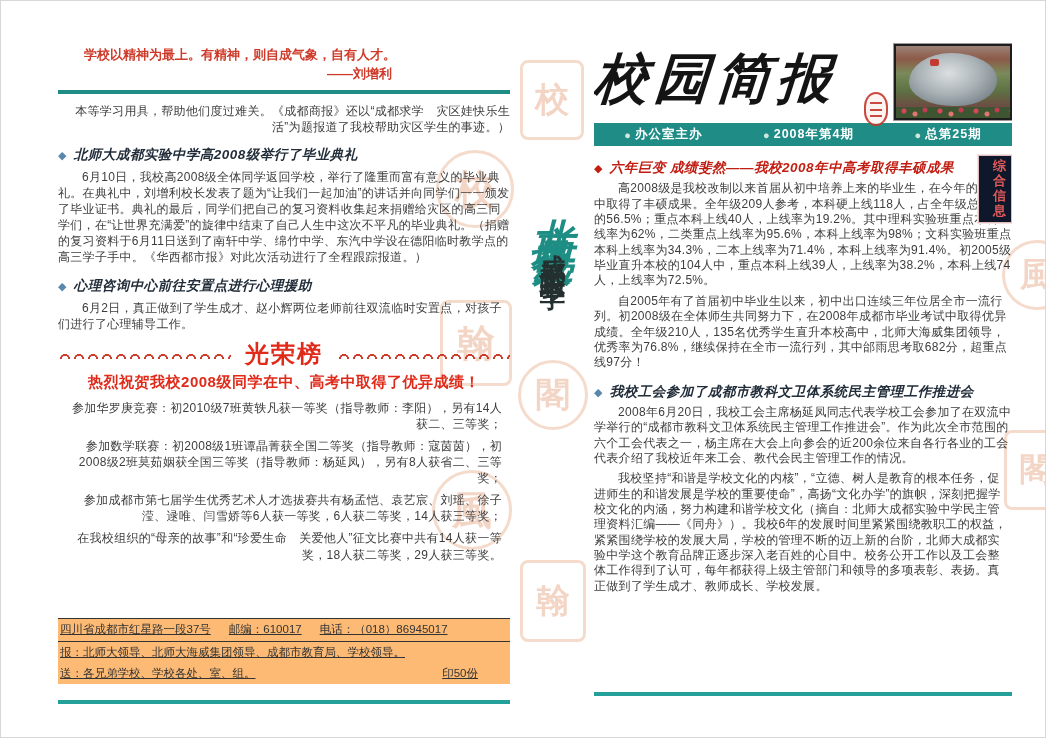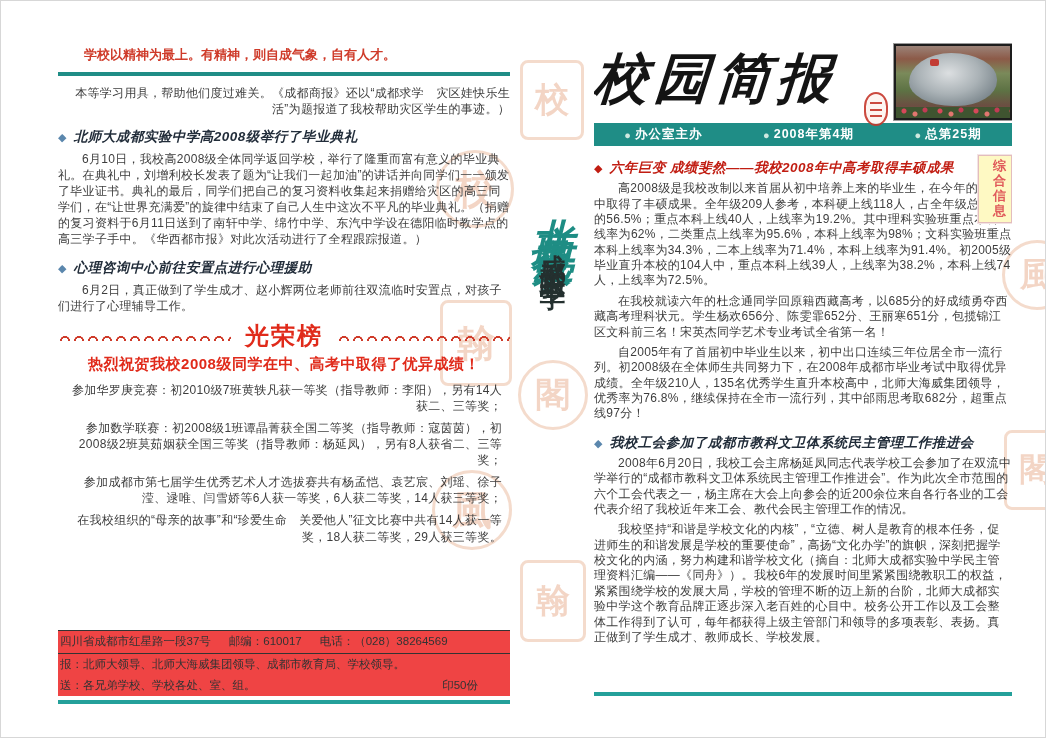--- a/index.html
+++ b/index.html
@@ -44,21 +44,21 @@
   .honor-banner { display:flex; align-items:center; gap:14px; margin:10px 0 6px 0; }
   .scallop {
     flex:1; height:10px;
     background-image: radial-gradient(circle at 7px 10px, rgba(0,0,0,0) 3.2px, #cf3b2a 3.4px 4.8px, rgba(0,0,0,0) 5.2px);
     background-size:14px 10px; background-repeat:repeat-x; background-position:bottom left;
   }
   .honor-title { color:#e02a1a; font-weight:bold; font-size:24px; letter-spacing:2px; line-height:1; }
   .congrats { color:#e02a1a; font-weight:bold; font-size:15px; text-align:center; margin:6px 0 8px 0; letter-spacing:.5px; }
   .honor-item { margin:6px 8px; }
 
-  .l-footer { position:absolute; left:0; right:0; bottom:8px; background:#ef4444; font-size:11.5px; color:#333; }
+  .l-footer { position:absolute; left:0; right:0; bottom:20px; background:#fdba74; font-size:11.5px; color:#333;text-decoration:underline; }
   .l-footer .bar { border-top:1.5px solid #333; }
   .f-row { display:flex; padding:2px 2px; line-height:1.5; }
   .f-row .cell { margin-right:18px; white-space:nowrap; }
   .f-row .spread-end { margin-left:auto; margin-right:30px; }
 
   
   #spine { position:absolute; left:520px; top:186px; width:64px; z-index:2; text-align:center; }
   .spine-top {
     writing-mode:vertical-rl; margin:0 auto; color:#1e8d84;
     font-family:"DejaVu Serif",serif; font-style:italic; font-weight:bold;
@@ -110,21 +110,21 @@
     margin-top:3px; height:23px; background:#1f8d86; color:#fff;
     display:flex; align-items:center; justify-content:space-around;
     font-size:12.5px; font-weight:bold; letter-spacing:1px;
   }
   .issue-item { display:flex; align-items:center; gap:3px; }
   .issue-item .dot { color:#cfe9e0; font-size:11px; }
 
   .body-r { font-size:12px; line-height:1.28; letter-spacing:.3px; position:relative; }
   .badge {
     position:absolute; right:0; top:-4px; width:34px; padding:3px 14px;
-    border:1px solid #e3bdbd; box-shadow:0 0 0 1px #f3e4e4; background:#fef9c3;
+    border:1px solid #e3bdbd; box-shadow:0 0 0 1px #f3e4e4; background:#0f172a;
     color:#e05a5a; font-weight:bold; font-size:13px; line-height:1.15; text-align:center;
     word-break:break-all;
   }
   .r-head1 { margin:13px 0 5px 0; padding-right:44px; }
   .r-head2 { margin:12px 0 5px 0; }
 </style>
 </head>
 <body>
 
 <div class="frame"></div>
@@ -149,20 +149,21 @@
   </div>
 <div class="seal circle" style="left:1002px; top:240px; width:70px; height:70px; font-size:34px;">
     <span>風</span>
   </div>
 <div class="seal square" style="left:1004px; top:430px; width:64px; height:80px; font-size:32px;">
     <span>閣</span>
   </div>
 
 <div class="page" id="left-page">
   <div class="quote">学校以精神为最上。有精神，则自成气象，自有人才。</div>
+  <div class="quote-attr">——刘增利</div>
   <div class="rule-teal"></div>
 
   <div class="body-l">
     <p class="para noindent">本等学习用具，帮助他们度过难关。《成都商报》还以“成都求学　灾区娃快乐生活”为题报道了我校帮助灾区学生的事迹。）</p>
 
     <div class="sec-head">
       <span class="diamond">◆</span>
       <span class="sec-title">北师大成都实验中学高2008级举行了毕业典礼</span>
     </div>
     <p class="para">6月10日，我校高2008级全体同学返回学校，举行了隆重而富有意义的毕业典礼。在典礼中，刘增利校长发表了题为“让我们一起加油”的讲话并向同学们一一颁发了毕业证书。典礼的最后，同学们把自己的复习资料收集起来捐赠给灾区的高三同学们，在“让世界充满爱”的旋律中结束了自己人生中这次不平凡的毕业典礼。（捐赠的复习资料于6月11日送到了南轩中学、绵竹中学、东汽中学设在德阳临时教学点的高三学子手中。《华西都市报》对此次活动进行了全程跟踪报道。）</p>
@@ -184,21 +185,21 @@
     <p class="para noindent honor-item">参加数学联赛：初2008级1班谭晶菁获全国二等奖（指导教师：寇茵茵），初2008级2班莫茹姻获全国三等奖（指导教师：杨延凤），另有8人获省二、三等奖；</p>
     <p class="para noindent honor-item">参加成都市第七届学生优秀艺术人才选拔赛共有杨孟恺、袁艺宸、刘瑶、徐子滢、逯唯、闫雪娇等6人获一等奖，6人获二等奖，14人获三等奖；</p>
     <p class="para noindent honor-item">在我校组织的“母亲的故事”和“珍爱生命　关爱他人”征文比赛中共有14人获一等奖，18人获二等奖，29人获三等奖。</p>
   </div>
 
   <div class="l-footer">
     <div class="bar"></div>
     <div class="f-row">
       <span class="cell">四川省成都市红星路一段37号</span>
       <span class="cell">邮编：610017</span>
-      <span class="cell">电话：（028）38264569</span>
+      <span class="cell">电话：（018）86945017</span>
     </div>
     <div class="bar"></div>
     <div class="f-row">
       <span class="cell">报：北师大领导、北师大海威集团领导、成都市教育局、学校领导。</span>
     </div>
     <div class="f-row">
       <span class="cell">送：各兄弟学校、学校各处、室、组。</span>
       <span class="cell spread-end">印50份</span>
     </div>
   </div>
@@ -237,21 +238,20 @@
   </div>
 
   <div class="body-r">
     <div class="badge">综合信息</div>
 
     <div class="sec-head r-head1">
       <span class="diamond red">◆</span>
       <span class="sec-title red">六年巨变  成绩斐然——我校2008年中高考取得丰硕成果</span>
     </div>
     <p class="para">高2008级是我校改制以来首届从初中培养上来的毕业生，在今年的高考中取得了丰硕成果。全年级209人参考，本科硬上线118人，占全年级总人数的56.5%；重点本科上线40人，上线率为19.2%。其中理科实验班重点本科上线率为62%，二类重点上线率为95.6%，本科上线率为98%；文科实验班重点本科上线率为34.3%，二本上线率为71.4%，本科上线率为91.4%。初2005级毕业直升本校的104人中，重点本科上线39人，上线率为38.2%，本科上线74人，上线率为72.5%。</p>
-    <p class="para">在我校就读六年的杜念通同学回原籍西藏高考，以685分的好成绩勇夺西藏高考理科状元。学生杨欢656分、陈雯霏652分、王丽寒651分，包揽锦江区文科前三名！宋英杰同学艺术专业考试全省第一名！</p>
     <p class="para">自2005年有了首届初中毕业生以来，初中出口连续三年位居全市一流行列。初2008级在全体师生共同努力下，在2008年成都市毕业考试中取得优异成绩。全年级210人，135名优秀学生直升本校高中，北师大海威集团领导，优秀率为76.8%，继续保持在全市一流行列，其中邰雨思考取682分，超重点线97分！</p>
 
     <div class="sec-head r-head2">
       <span class="diamond">◆</span>
       <span class="sec-title">我校工会参加了成都市教科文卫体系统民主管理工作推进会</span>
     </div>
     <p class="para">2008年6月20日，我校工会主席杨延凤同志代表学校工会参加了在双流中学举行的“成都市教科文卫体系统民主管理工作推进会”。作为此次全市范围的六个工会代表之一，杨主席在大会上向参会的近200余位来自各行各业的工会代表介绍了我校近年来工会、教代会民主管理工作的情况。</p>
     <p class="para">我校坚持“和谐是学校文化的内核”，“立德、树人是教育的根本任务，促进师生的和谐发展是学校的重要使命”，高扬“文化办学”的旗帜，深刻把握学校文化的内涵，努力构建和谐学校文化（摘自：北师大成都实验中学民主管理资料汇编——《同舟》）。我校6年的发展时间里紧紧围绕教职工的权益，紧紧围绕学校的发展大局，学校的管理不断的迈上新的台阶，北师大成都实验中学这个教育品牌正逐步深入老百姓的心目中。校务公开工作以及工会整体工作得到了认可，每年都获得上级主管部门和领导的多项表彰、表扬。真正做到了学生成才、教师成长、学校发展。</p>
   </div>
 

